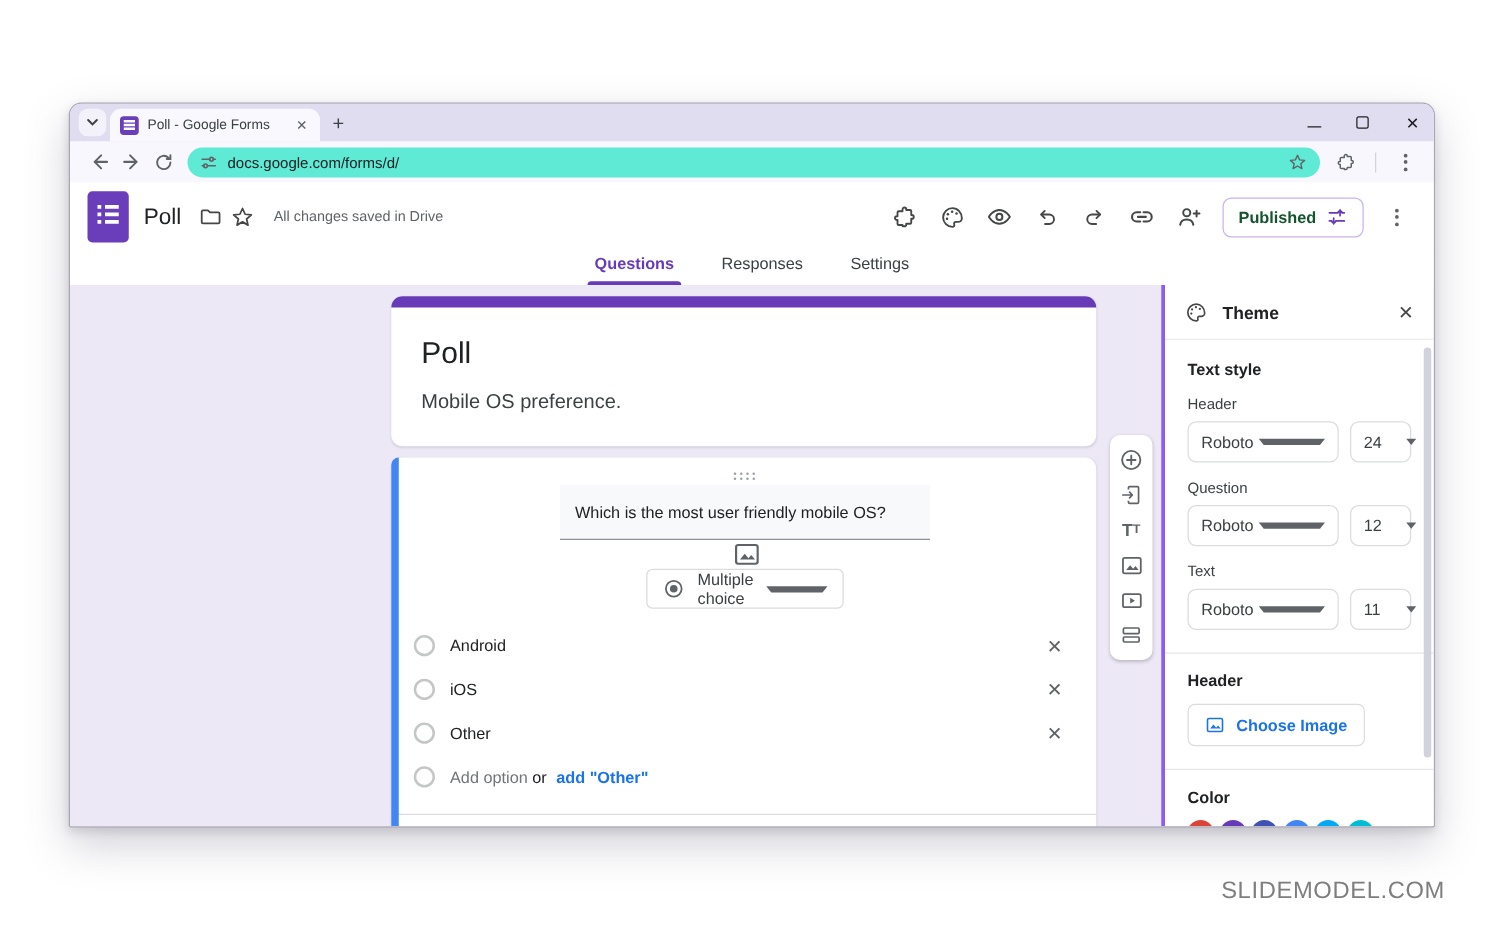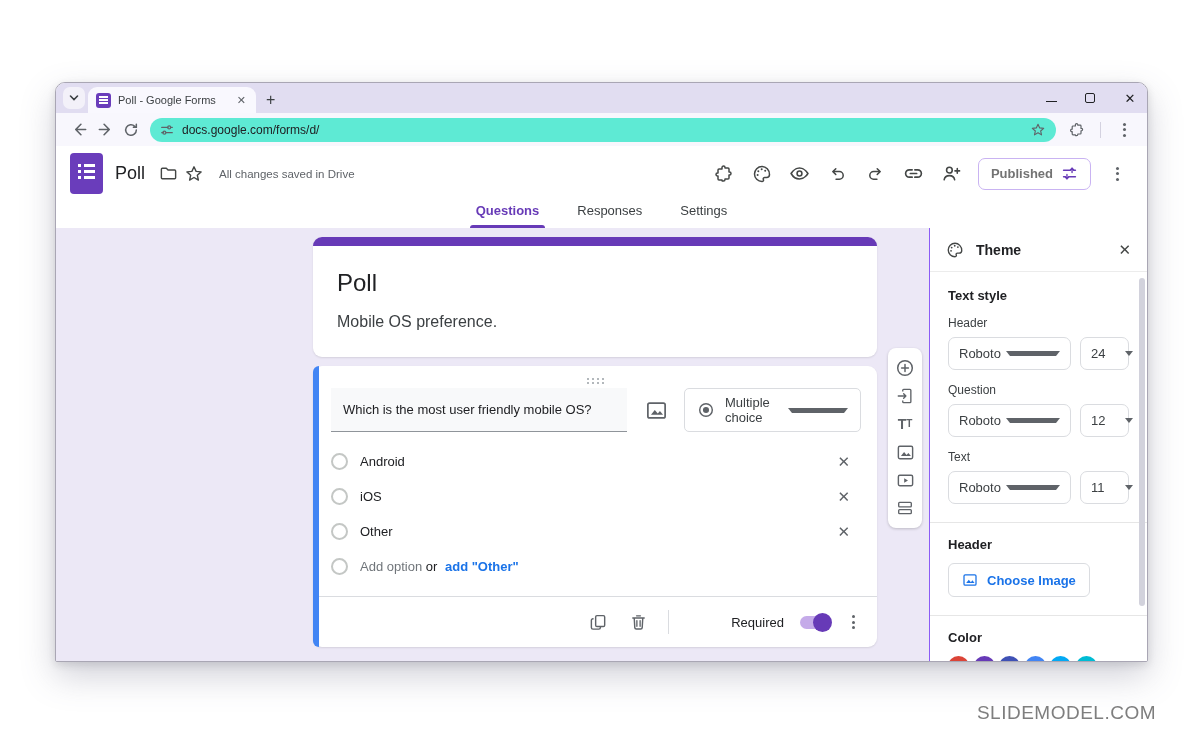--- a/index.html
+++ b/index.html
@@ -46,21 +46,21 @@
   .glogo:after { content:""; position:absolute; left:14px; top:11px; width:11px; height:3px; background:#fff;
     box-shadow:0 6px 0 #fff, 0 12px 0 #fff; }
   .gtitle { font-size:18px; color:#202124; margin:0 10px 0 12px; }
   .hicon { width:26px; height:26px; display:flex; align-items:center; justify-content:center; color:#444746; }
   .gstatus { font-size:11.5px; color:#5f6368; margin-left:12px; }
   .gspacer { flex:1; }
   .actions { display:flex; align-items:center; gap:6px; }
   .abtn { width:32px; height:32px; border-radius:50%; display:flex; align-items:center; justify-content:center; color:#444746; }
   .published { display:flex; align-items:center; gap:8px; border:1px solid #c9b3f2; border-radius:7px; height:32px;
     padding:0 12px; margin:0 4px; background:#fff; }
-  .published span { font-size:13px; color:#737373; font-weight:bold; }
+  .published span { font-size:13px; color:#14532d; font-weight:bold; }
 
   
   .gtabs { height:27px; background:#fff; display:flex; justify-content:center; gap:30px; flex:0 0 auto; }
   .gtab { font-size:13px; color:#3c4043; padding:2px 4px 0; position:relative; }
   .gtab.active { color:#673ab7; font-weight:bold; }
   .gtab.active:after { content:""; position:absolute; left:-2px; right:-2px; bottom:0; height:3px; background:#673ab7; border-radius:3px 3px 0 0; }
 
   
   .content { flex:1; background:#ece8f6; position:relative; overflow:hidden; }
 
@@ -69,21 +69,21 @@
   .titlecard { padding:32px 24px 26px; margin-bottom:9px; }
   .titlebar { position:absolute; left:0; top:0; right:0; height:9px; background:#673ab7; border-radius:9px 9px 0 0; }
   .ftitle { font-size:24px; color:#202124; }
   .fdesc { font-size:16px; color:#3c4043; margin-top:16px; }
 
   .qcard { padding:6px 0 0; }
   .qbar { position:absolute; left:0; top:0; bottom:0; width:6px; background:#4285f4; border-radius:9px 0 0 9px; }
   .draghandle { height:10px; display:flex; align-items:center; justify-content:center; gap:3px; margin-top:2px; }
   .draghandle i { width:2px; height:2px; border-radius:50%; background:#9aa0a6; display:block; position:relative; }
   .draghandle i:after { content:""; position:absolute; top:4px; left:0; width:2px; height:2px; border-radius:50%; background:#9aa0a6; }
-  .qrow { display:flex; align-items:center; padding:4px 16px 4px 18px; }
+  .qrow { display:flex; align-items:center; padding:4px 16px 4px 18px;flex-direction:column; }
   .qinput { width:296px; background:#f8f9fa; border-bottom:1px solid #8f949a; padding:14px 12px; font-size:13px; color:#202124; }
   .imgbtn { margin:0 16px 0 18px; color:#5f6368; display:flex; }
   .typesel { flex:1; border:1px solid #dadce0; border-radius:5px; height:44px; display:flex; align-items:center; padding:0 12px; gap:10px; }
   .typesel span { font-size:13px; color:#3c4043; flex:1; }
   .caret { width:0; height:0; border-left:4.5px solid transparent; border-right:4.5px solid transparent; border-top:5px solid #5f6368; }
   .opts { padding:8px 0 0; }
   .optrow { display:flex; align-items:center; height:35px; padding:0 27px 0 18px; }
   .radio { width:17px; height:17px; border:2px solid #c4c7c5; border-radius:50%; flex:0 0 auto; }
   .optlabel { font-size:13px; color:#202124; margin-left:12px; flex:1; }
   .optx { color:#5f6368; font-size:15px; }
@@ -103,21 +103,21 @@
 
   
   .sidebar-tools { position:absolute; left:832px; top:120px; width:34px; background:#fff; border-radius:8px;
     box-shadow:0 1px 3px rgba(0,0,0,.2); padding:6px 0; display:flex; flex-direction:column; align-items:center; }
   .stool { width:28px; height:28px; display:flex; align-items:center; justify-content:center; color:#5f6368; }
   .tt { font-weight:bold; color:#5f6368; line-height:1; }
   .tt b { font-size:14px; font-weight:bold; }
   .tt small { font-size:10px; font-weight:bold; }
 
   
-  .theme { position:absolute; right:0; top:0; bottom:0; width:218px; background:#fff; border-left:1px solid #8b5cf6; }
+  .theme { position:absolute; right:0; top:0; bottom:0; width:218px; background:#fff; border-left:3px solid #8b5cf6; }
   .theadr { height:44px; display:flex; align-items:center; padding:0 16px; border-bottom:1px solid #ececec; }
   .theadr .name { font-size:14px; color:#202124; font-weight:bold; margin-left:12px; flex:1; }
   .tclose { color:#444746; font-size:15px; }
   .tbody { padding:16px 18px 0; }
   .tsect { font-size:13px; font-weight:bold; color:#202124; }
   .tlabel { font-size:12px; color:#3c4043; margin:13px 0 7px; }
   .selrow { display:flex; gap:9px; }
   .sel { border:1px solid #dadce0; border-radius:7px; height:33px; display:flex; align-items:center; padding:0 10px; }
   .sel span { font-size:13px; color:#3c4043; flex:1; }
   .sel-font { width:131px; }

